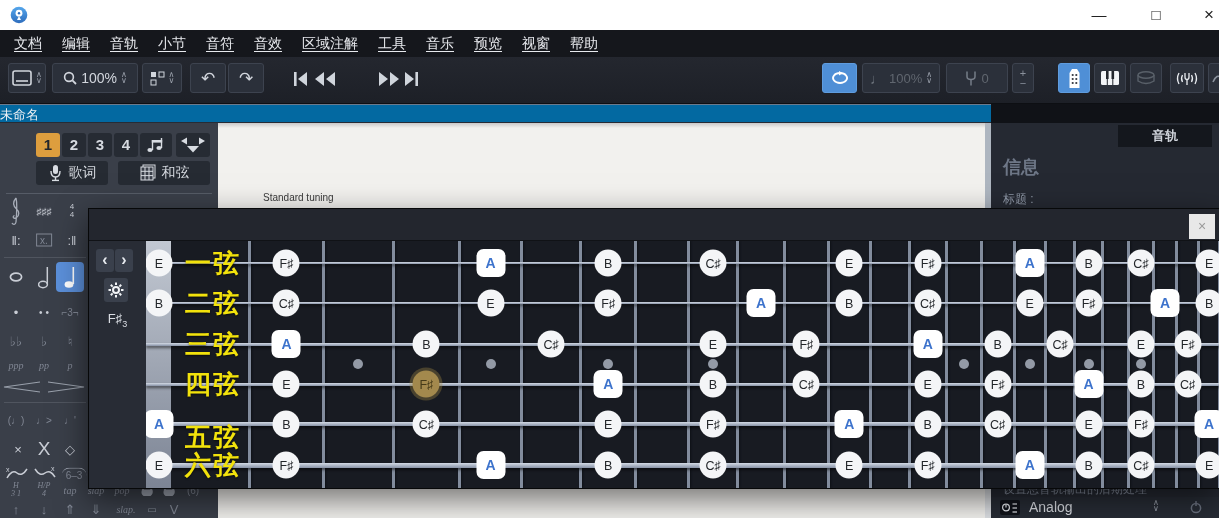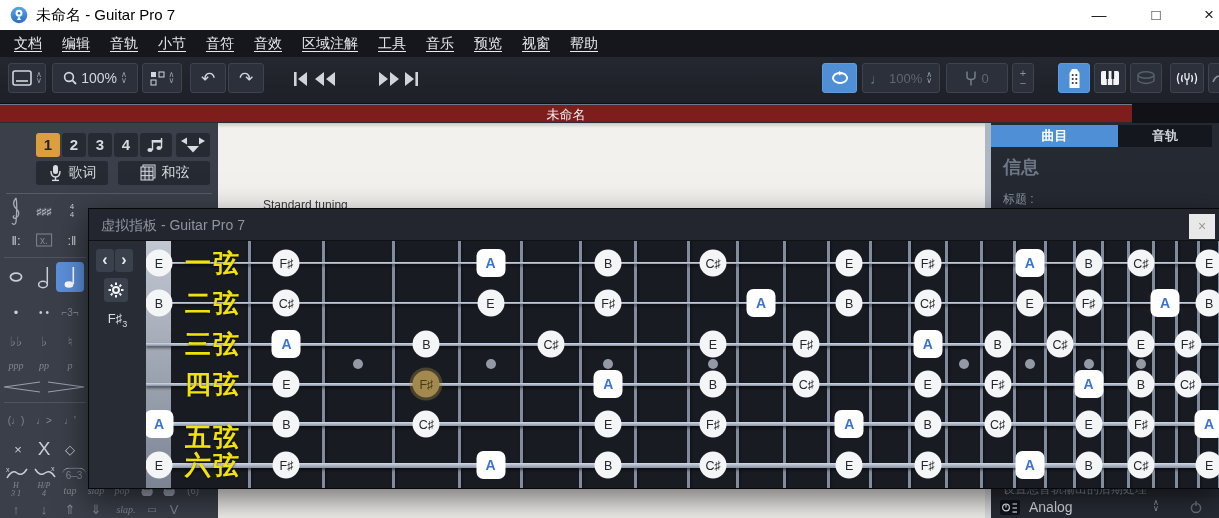--- a/index.html
+++ b/index.html
@@ -23,27 +23,27 @@
   #play-tri{width:0;height:0;border-left:11px solid #d8dce2;border-top:7px solid transparent;border-bottom:7px solid transparent;margin-left:3px;}
   #track-display{left:430px;top:58px;width:380px;height:42px;background:#07090d;color:#eef1f5;}
   #track-colorbar{left:0;top:0;width:4px;height:42px;background:#d76b70;}
   #track-endbar{left:810px;top:58px;width:3px;height:42px;background:#8e3a40;}
   #track-name{left:24px;top:2px;font-size:15px;font-weight:bold;color:#f2f4f7;}
   .td-small{font-size:13px;color:#d4d8df;}
   #note-display{left:352px;top:4px;font-size:13px;font-weight:bold;color:#4b515b;}
   .grayed{color:#60666f!important;}
   .dimicon{color:#6a7079;}
   
-  #tabstrip{left:0;top:104px;width:1132px;height:19px;background:#7f1d1d;border-top:1px solid #6b7a8c;border-bottom:1px solid #272c35;box-sizing:border-box;text-align:center;}
+  #tabstrip{left:0;top:104px;width:991px;height:19px;background:#0369a1;border-top:1px solid #6b7a8c;border-bottom:1px solid #272c35;box-sizing:border-box;text-align:left;}
   #doc-tab{color:#eef1f5;font-size:13px;line-height:17px;}
   
   #left-panel{left:0;top:123px;width:218px;height:395px;background:#3a3f49;}
   #score-area{left:218px;top:123px;width:767px;height:395px;background:#f2f1ee;}
   #score-shadow{left:0;top:0;width:767px;height:5px;background:linear-gradient(#c9c9c9,#f2f1ee);}
-  #score-annotation{left:45px;top:75px;font-size:12px;color:#3a3a3a;}
+  #score-annotation{left:45px;top:69px;font-size:10px;color:#3a3a3a;}
   #score-scrollbar{left:985px;top:123px;width:6px;height:395px;background:#dcdfe3;}
   #score-thumb{left:0;top:0;width:6px;height:120px;background:#aeb6c0;}
   #right-panel{left:991px;top:123px;width:228px;height:395px;background:#252932;}
   .rtab{position:absolute;top:2px;height:22px;line-height:22px;text-align:center;font-size:13px;font-weight:bold;}
   #rtab-song{left:0;width:127px;background:#4e8fd6;color:#fff;}
   #rtab-track{left:127px;width:94px;background:#14171d;color:#cfd3da;}
   #info-heading{left:12px;top:32px;font-size:18px;font-weight:bold;color:#6e7787;}
   #title-label{left:12px;top:68px;font-size:12px;color:#9099a8;}
   #master-hint{left:12px;top:358px;font-size:12px;color:#7f8796;}
   #master-row{left:0;top:374px;width:228px;height:21px;background:#272c35;}
@@ -98,21 +98,20 @@
               <stop offset="0" stop-color="#55a7ec"></stop>
               <stop offset="1" stop-color="#2e6dbd"></stop>
             </linearGradient>
           </defs>
           <circle cx="9" cy="9" r="8.3" fill="url(#gplg)"></circle>
           <circle cx="9" cy="7.2" r="3.4" fill="#fff"></circle>
           <path d="M9 10 L11 14 L7 14 Z" fill="#fff"></path>
           <circle cx="9" cy="7.2" r="1.2" fill="#2e6dbd"></circle>
         </svg>
     </span>
-    <span class="abs" id="app-title">未命名 - Guitar Pro 7</span>
     <span class="abs winctl" style="left:1082px;">—</span>
     <span class="abs winctl" style="left:1139px;">□</span>
     <span class="abs winctl" style="left:1192px;font-size:17px;">×</span>
   </div>
 
   <div class="abs" id="menubar">
       <span class="menu-item">文档</span>
       <span class="menu-item">编辑</span>
       <span class="menu-item">音轨</span>
       <span class="menu-item">小节</span>
@@ -451,21 +450,20 @@
 
   <div class="abs" id="score-area">
     <div class="abs" id="score-shadow"></div>
     <span class="abs" id="score-annotation">Standard tuning</span>
   </div>
   <div class="abs" id="score-scrollbar">
     <div class="abs" id="score-thumb"></div>
   </div>
 
   <div class="abs" id="right-panel">
-    <span class="rtab" id="rtab-song">曲目</span>
     <span class="rtab" id="rtab-track">音轨</span>
     <span class="abs" id="info-heading">信息</span>
     <span class="abs" id="title-label">标题 :</span>
     <span class="abs" id="master-hint">设置总音轨输出的后期处理</span>
     <div class="abs" id="master-row">
       <span class="abs" style="left:9px;top:3px;">
           <svg width="20" height="15" viewBox="0 0 20 15">
             <rect x="0" y="0" width="20" height="15" rx="2" fill="#10131a"></rect>
             <circle cx="6" cy="7.5" r="3.4" fill="none" stroke="#e8ebf0" stroke-width="1.2"></circle>
             <line x1="6" y1="4.8" x2="6" y2="7.5" stroke="#e8ebf0" stroke-width="1.2"></line>
@@ -480,21 +478,20 @@
           <svg width="14" height="14" viewBox="0 0 14 14">
             <circle cx="7" cy="8" r="4.6" fill="none" stroke="#6b7280" stroke-width="1.5"></circle>
             <line x1="7" y1="1" x2="7" y2="6" stroke="#6b7280" stroke-width="1.5"></line>
           </svg>
         </span>
     </div>
   </div>
 
   <div class="abs" id="fret-window">
     <div class="abs" id="fw-titlebar">
-      <span class="abs" id="fw-title">虚拟指板 - Guitar Pro 7</span>
       <span class="abs" id="fw-close">×</span>
     </div>
     <div class="abs" id="fw-left">
       <span class="abs navbtn" style="left:7px;">‹</span>
       <span class="abs navbtn" style="left:26px;">›</span>
       <span class="abs" id="fw-gear">
         <span>
             <svg width="16" height="16" viewBox="0 0 16 16">
               <circle cx="8" cy="8" r="3" fill="none" stroke="#f2f4f7" stroke-width="2"></circle>
               <g stroke="#f2f4f7" stroke-width="2">

